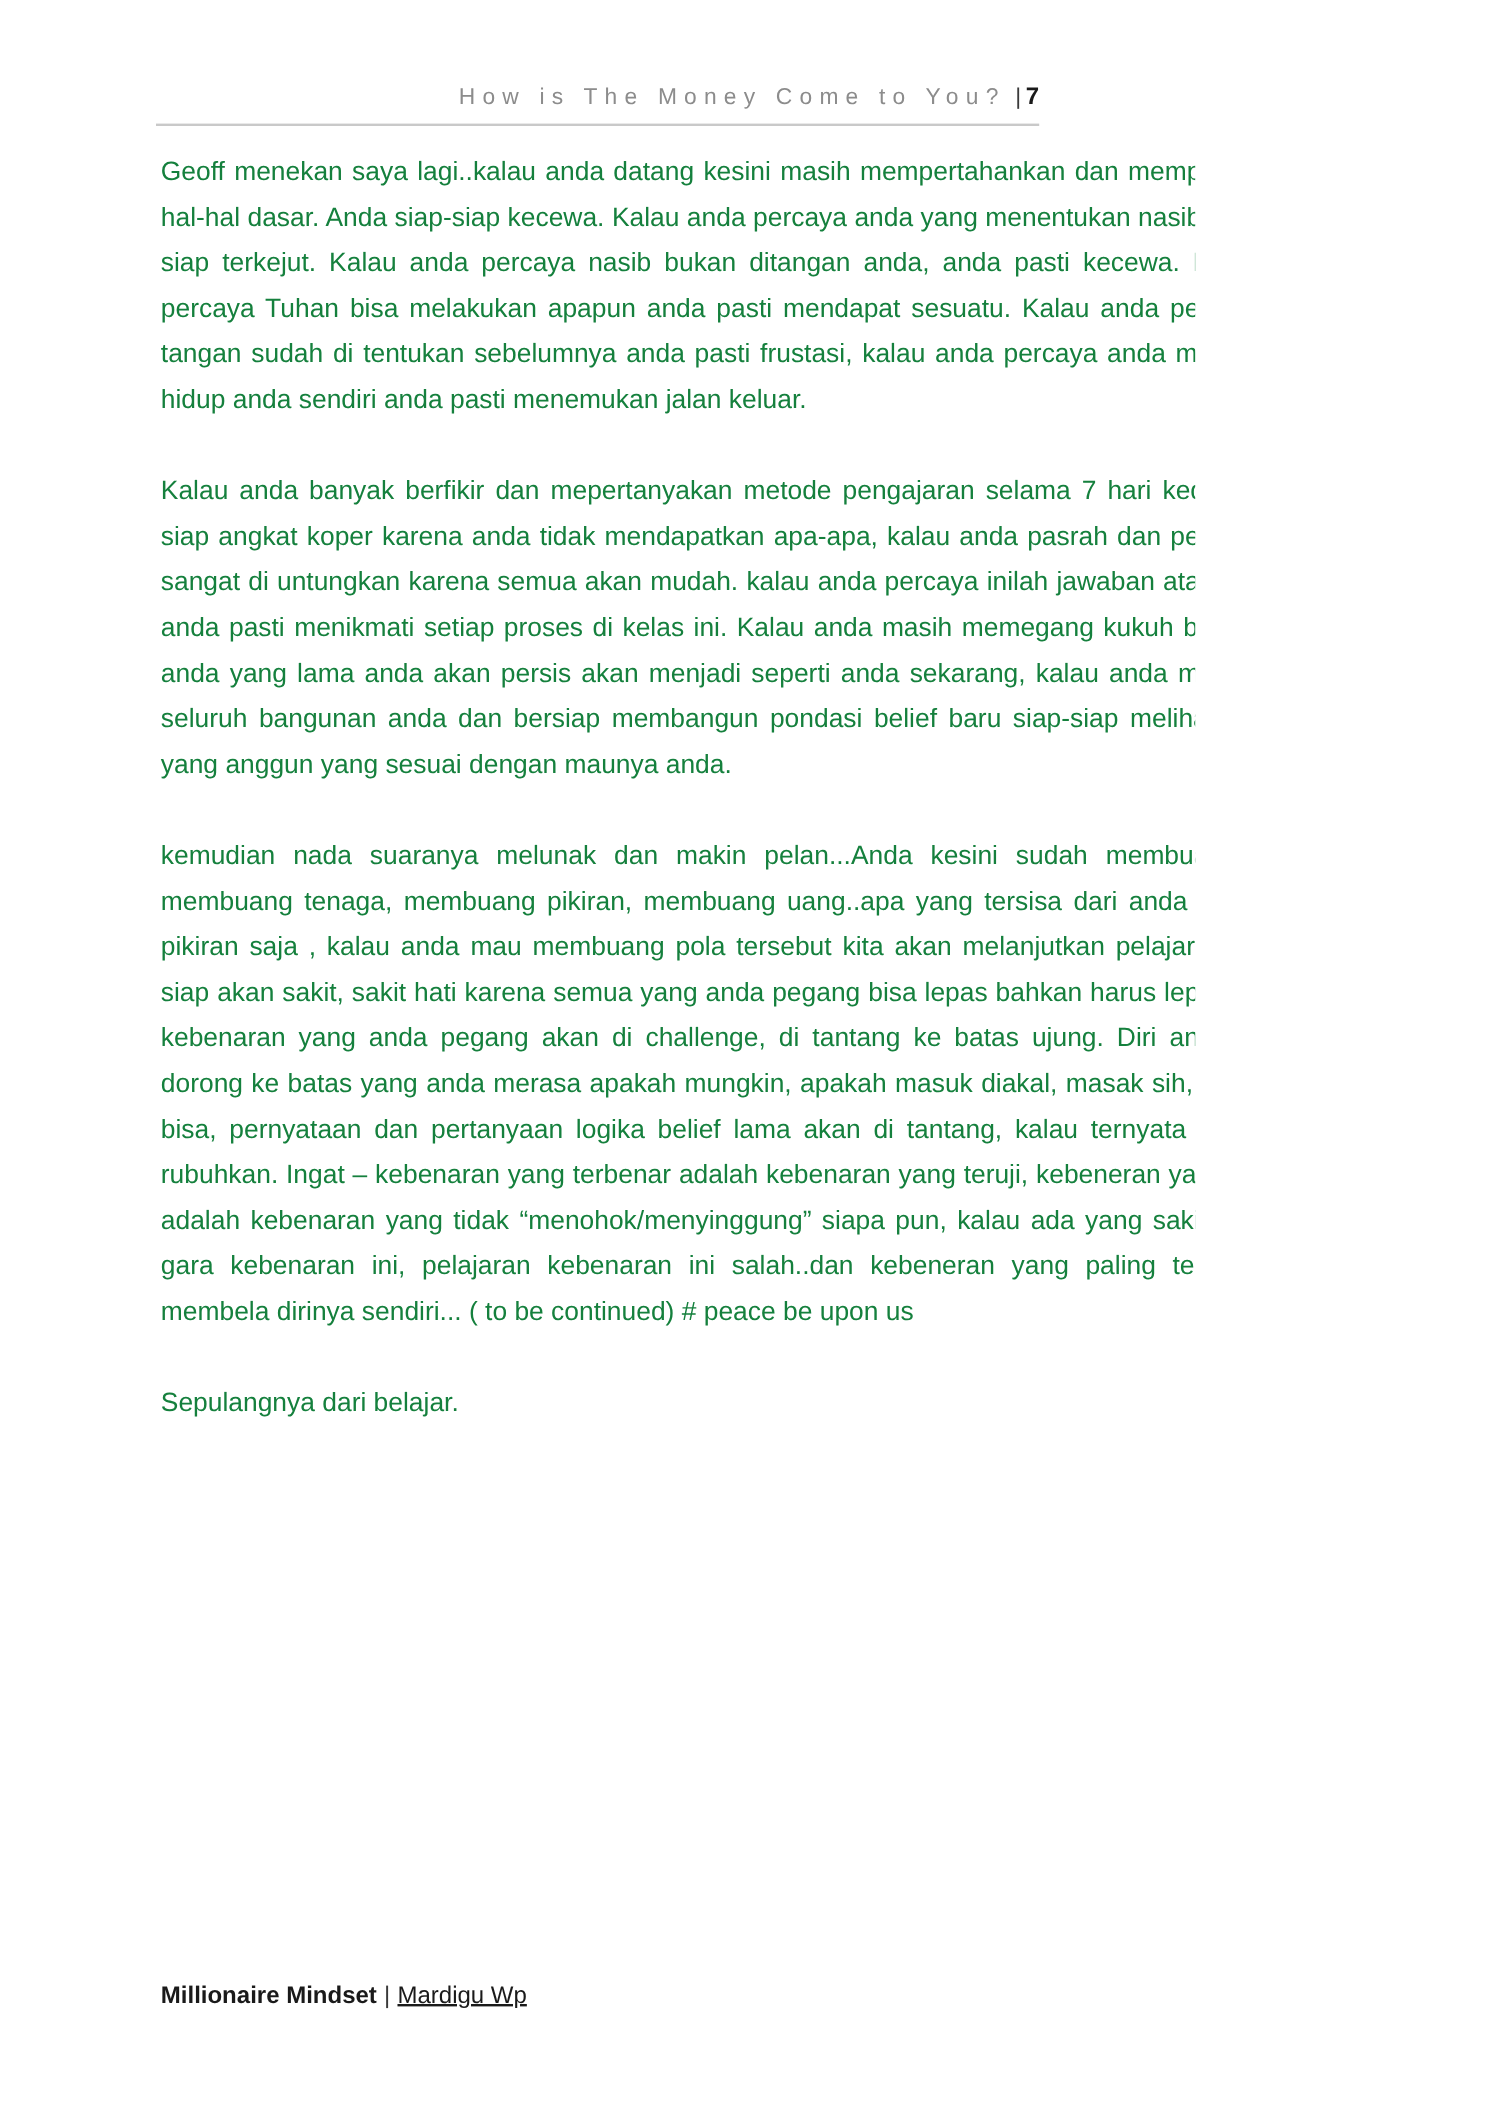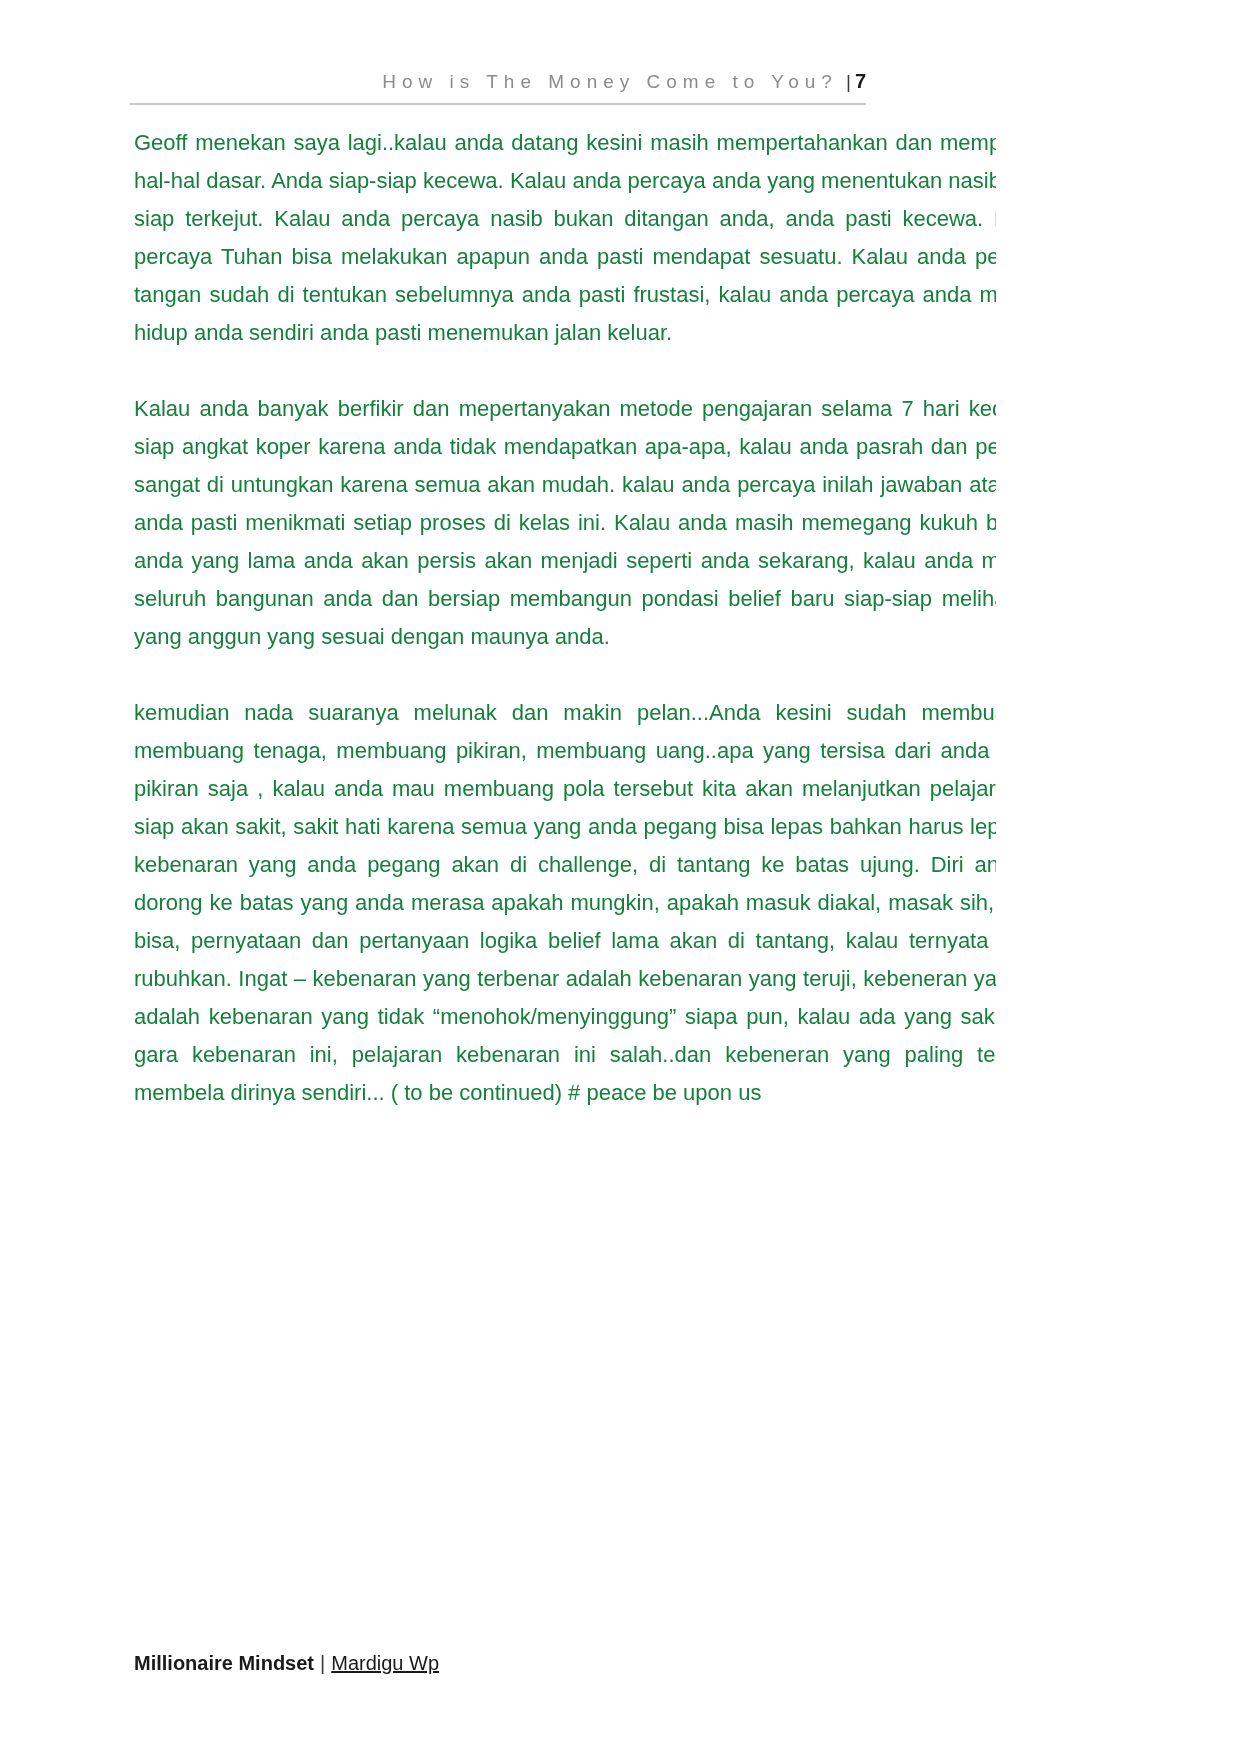--- a/index.html
+++ b/index.html
@@ -98,19 +98,20 @@
   <div class="header">
     <span class="title">How is The Money Come to You?</span><span class="sep">|</span><span class="pagenum">7</span>
   </div>
 
   <div class="header-rule"></div>
 
   <div class="content">
     <p>Geoff menekan saya lagi..kalau anda datang kesini masih mempertahankan dan mempertanyakan hal-hal dasar. Anda siap-siap kecewa. Kalau anda percaya anda yang menentukan nasib anda siap-siap terkejut. Kalau anda percaya nasib bukan ditangan anda, anda pasti kecewa. Kalau anda percaya Tuhan bisa melakukan apapun anda pasti mendapat sesuatu. Kalau anda percaya garis tangan sudah di tentukan sebelumnya anda pasti frustasi, kalau anda percaya anda menulis jalan hidup anda sendiri anda pasti menemukan jalan keluar.</p>
     <p>Kalau anda banyak berfikir dan mepertanyakan metode pengajaran selama 7 hari kedepan siap-siap angkat koper karena anda tidak mendapatkan apa-apa, kalau anda pasrah dan percaya anda sangat di untungkan karena semua akan mudah. kalau anda percaya inilah jawaban atas doa anda anda pasti menikmati setiap proses di kelas ini. Kalau anda masih memegang kukuh belief sistem anda yang lama anda akan persis akan menjadi seperti anda sekarang, kalau anda meruntuhkan seluruh bangunan anda dan bersiap membangun pondasi belief baru siap-siap melihat diri anda yang anggun yang sesuai dengan maunya anda.</p>
     <p>kemudian nada suaranya melunak dan makin pelan...Anda kesini sudah membuang waktu, membuang tenaga, membuang pikiran, membuang uang..apa yang tersisa dari anda hanya pola pikiran saja , kalau anda mau membuang pola tersebut kita akan melanjutkan pelajaranya. Siap-siap akan sakit, sakit hati karena semua yang anda pegang bisa lepas bahkan harus lepas. Bahkan kebenaran yang anda pegang akan di challenge, di tantang ke batas ujung. Diri anda akan di dorong ke batas yang anda merasa apakah mungkin, apakah masuk diakal, masak sih, bagaimana bisa, pernyataan dan pertanyaan logika belief lama akan di tantang, kalau ternyata tidak teruji, rubuhkan. Ingat – kebenaran yang terbenar adalah kebenaran yang teruji, kebeneran yang terbenar adalah kebenaran yang tidak “menohok/menyinggung” siapa pun, kalau ada yang sakit hati gara-gara kebenaran ini, pelajaran kebenaran ini salah..dan kebeneran yang paling terbenar . ia membela dirinya sendiri... ( to be continued) # peace be upon us</p>
+    <p>Sepulangnya dari belajar.</p>
   </div>
 
   <div class="footer">
     <span class="book">Millionaire Mindset</span><span class="sep">|</span><span class="author">Mardigu Wp</span>
   </div>
 
 </div>
 
 </body></html>

